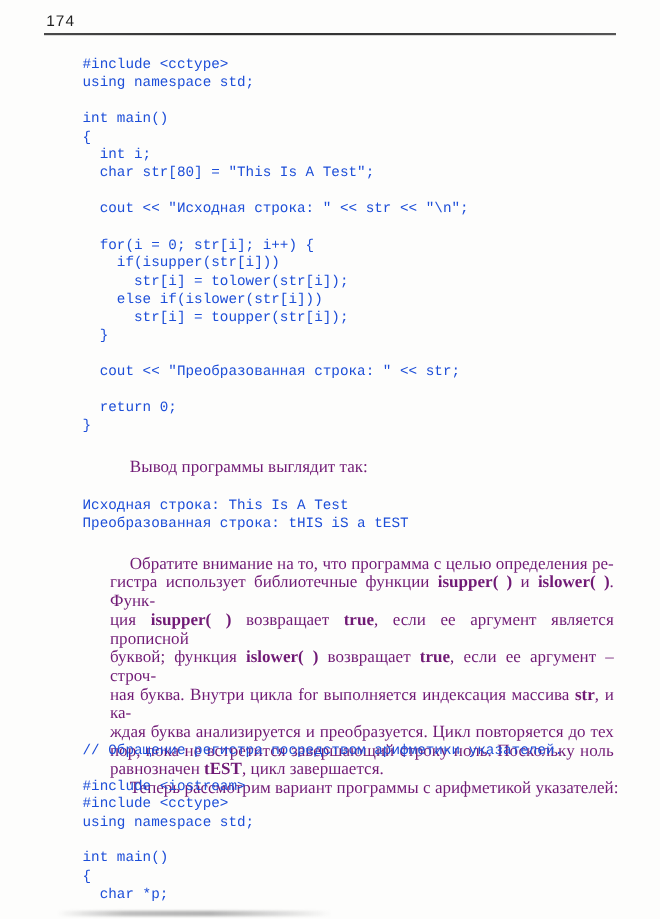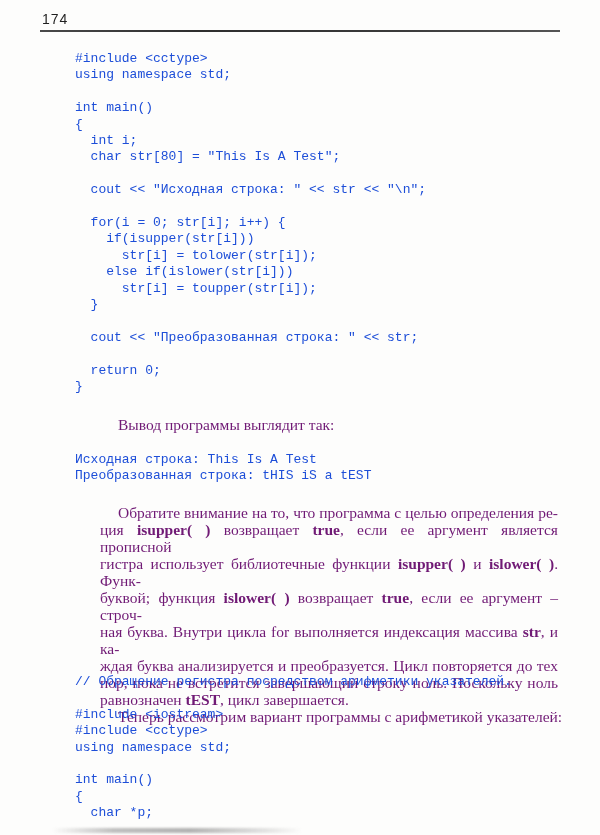--- a/index.html
+++ b/index.html
@@ -88,22 +88,22 @@
 }</pre>
 
 <div class="bodytext" id="caption">Вывод программы выглядит так:</div>
 
 <pre class="code" id="output">Исходная строка: This Is A Test
 Преобразованная строка: tHIS iS a tEST</pre>
 
 <div class="bodytext" id="paras">
   <div class="richpara">
       <div class="tline just"><span>Обратите внимание на то, что программа с целью определения ре-</span></div>
+      <div class="tline just"><span>гистра использует библиотечные функции </span><span class="b">isupper( )</span><span> и </span><span class="b">islower( )</span><span>. Функ-</span></div>
       <div class="tline just"><span>ция </span><span class="b">isupper( )</span><span> возвращает </span><span class="b">true</span><span>, если ее аргумент является прописной</span></div>
-      <div class="tline just"><span>гистра использует библиотечные функции </span><span class="b">isupper( )</span><span> и </span><span class="b">islower( )</span><span>. Функ-</span></div>
       <div class="tline just"><span>буквой; функция </span><span class="b">islower( )</span><span> возвращает </span><span class="b">true</span><span>, если ее аргумент – строч-</span></div>
       <div class="tline just"><span>ная буква. Внутри цикла for выполняется индексация массива </span><span class="b">str</span><span>, и ка-</span></div>
       <div class="tline just"><span>ждая буква анализируется и преобразуется. Цикл повторяется до тех</span></div>
       <div class="tline just"><span>пор, пока не встретится завершающий строку ноль. Поскольку ноль</span></div>
       <div class="tline"><span>равнозначен </span><span class="b">tEST</span><span>, цикл завершается.</span></div>
     </div>
   <div class="tline" id="para-next">Теперь рассмотрим вариант программы с арифметикой указателей:</div>
 </div>
 
 <pre class="code" id="code2">// Обращение регистра посредством арифметики указателей.

